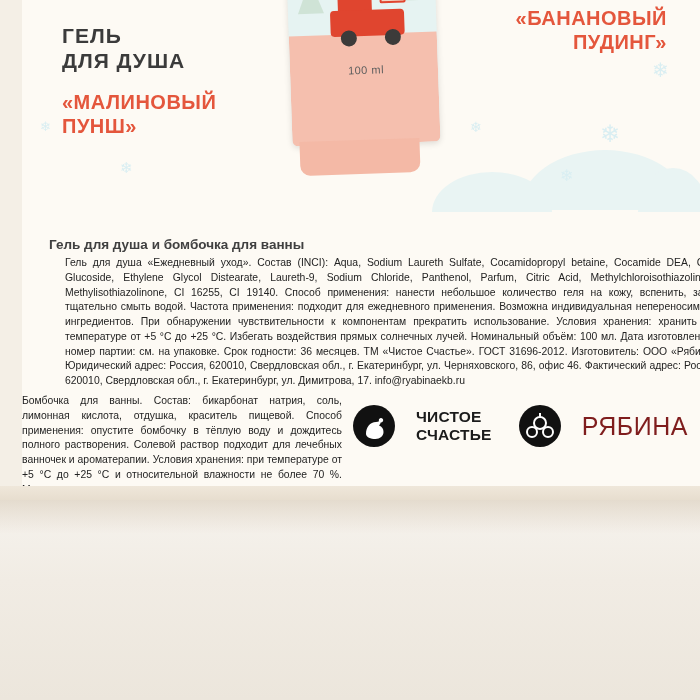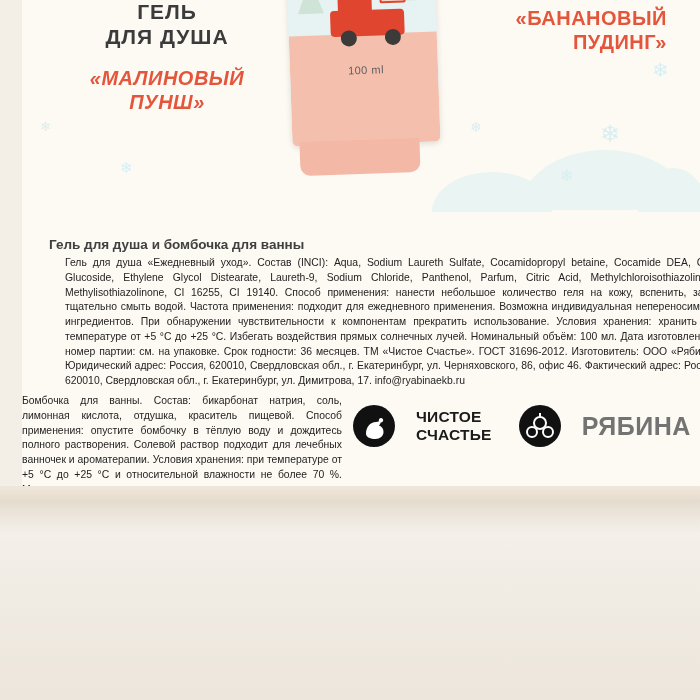--- a/index.html
+++ b/index.html
@@ -76,23 +76,23 @@
   .hill {
     position: absolute;
     border-radius: 50% 50% 0 0 / 100% 100% 0 0;
     background: #e9f4f3;
   }
 
   
   .headline-left {
     position: absolute;
     left: 62px;
-    top: 0;
+    top: 24px;
     width: 210px;
-    text-align: center;
+    text-align: left;
   }
   .headline-right {
     position: absolute;
     left: 452px;
     top: 6px;
     width: 215px;
     text-align: right;
   }
   .h-main {
     font-size: 21px;
@@ -101,21 +101,20 @@
     color: #3b3b3b;
     line-height: 1.18;
   }
   .h-flavor {
     margin-top: 16px;
     font-size: 20px;
     font-weight: bold;
     letter-spacing: 0.5px;
     color: #e4563c;
     line-height: 1.2;
-    font-style: italic;
   }
   .h-flavor-right {
     font-size: 20px;
     font-weight: bold;
     letter-spacing: 0.5px;
     color: #e4563c;
     line-height: 1.2;
   }
 
   
@@ -270,22 +269,22 @@
   }
   .logo-text-1 {
     font-size: 15.5px;
     font-weight: bold;
     color: #1b1b1b;
     line-height: 1.15;
     letter-spacing: 0.2px;
   }
   .logo-text-2 {
     font-size: 25px;
-    font-weight: bold;
-    color: #737373;
+    font-weight: normal;
+    color: #7f1d1d;
     letter-spacing: 0.5px;
   }
 </style>
 </head>
 <body>
 
 <div id="page">
 
   <div class="label-card"></div>
   <div class="card-edge-left"></div>

